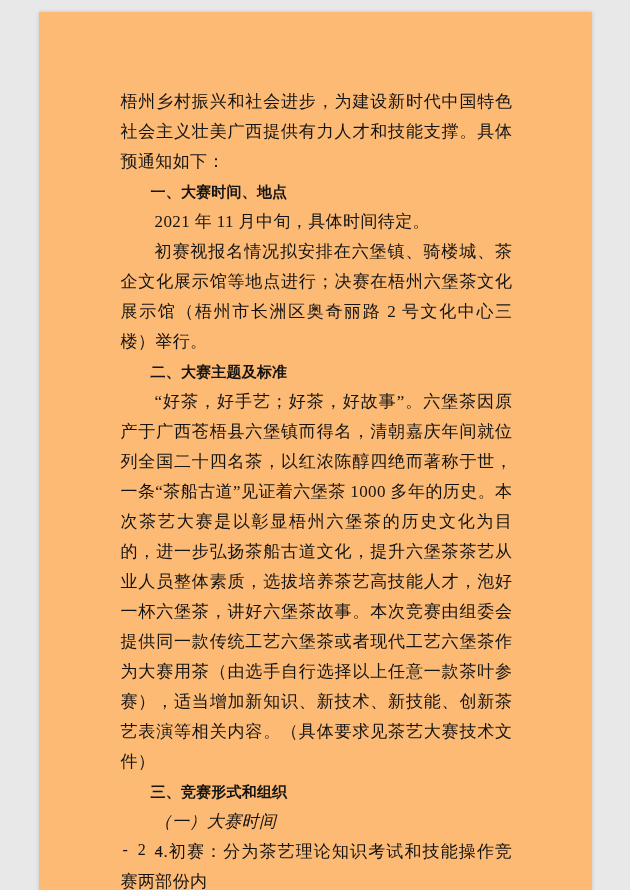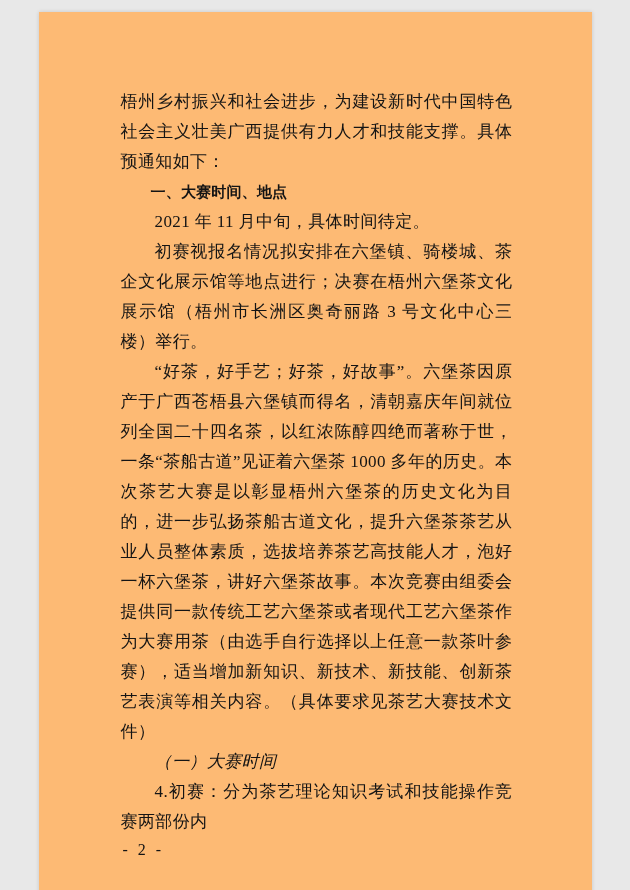--- a/index.html
+++ b/index.html
@@ -65,19 +65,21 @@
   }
 </style>
 </head>
 <body>
 
 <div class="page">
   <div class="doc-body" id="doc-body">
       <p class="para-continuation">梧州乡村振兴和社会进步，为建设新时代中国特色社会主义壮美广西提供有力人才和技能支撑。具体预通知如下：</p>
       <p class="para-heading">一、大赛时间、地点</p>
       <p class="para-body">2021 年 11 月中旬，具体时间待定。</p>
-      <p class="para-body">初赛视报名情况拟安排在六堡镇、骑楼城、茶企文化展示馆等地点进行；决赛在梧州六堡茶文化展示馆（梧州市长洲区奥奇丽路 3 号文化中心三楼）举行。</p>
+      <p class="para-body">初赛视报名情况拟安排在六堡镇、骑楼城、茶企文化展示馆等地点进行；决赛在梧州六堡茶文化展示馆（梧州市长洲区奥奇丽路 2 号文化中心三楼）举行。</p>
+      <p class="para-heading">二、大赛主题及标准</p>
       <p class="para-body">“好茶，好手艺；好茶，好故事”。六堡茶因原产于广西苍梧县六堡镇而得名，清朝嘉庆年间就位列全国二十四名茶，以红浓陈醇四绝而著称于世，一条“茶船古道”见证着六堡茶 1000 多年的历史。本次茶艺大赛是以彰显梧州六堡茶的历史文化为目的，进一步弘扬茶船古道文化，提升六堡茶茶艺从业人员整体素质，选拔培养茶艺高技能人才，泡好一杯六堡茶，讲好六堡茶故事。本次竞赛由组委会提供同一款传统工艺六堡茶或者现代工艺六堡茶作为大赛用茶（由选手自行选择以上任意一款茶叶参赛），适当增加新知识、新技术、新技能、创新茶艺表演等相关内容。（具体要求见茶艺大赛技术文件）</p>
+      <p class="para-heading">三、竞赛形式和组织</p>
       <p class="para-subheading">（一）大赛时间</p>
       <p class="para-body">4.初赛：分为茶艺理论知识考试和技能操作竞赛两部份内</p>
     </div>
   <div class="page-number">- 2 -</div>
 </div>
 
 </body></html>

